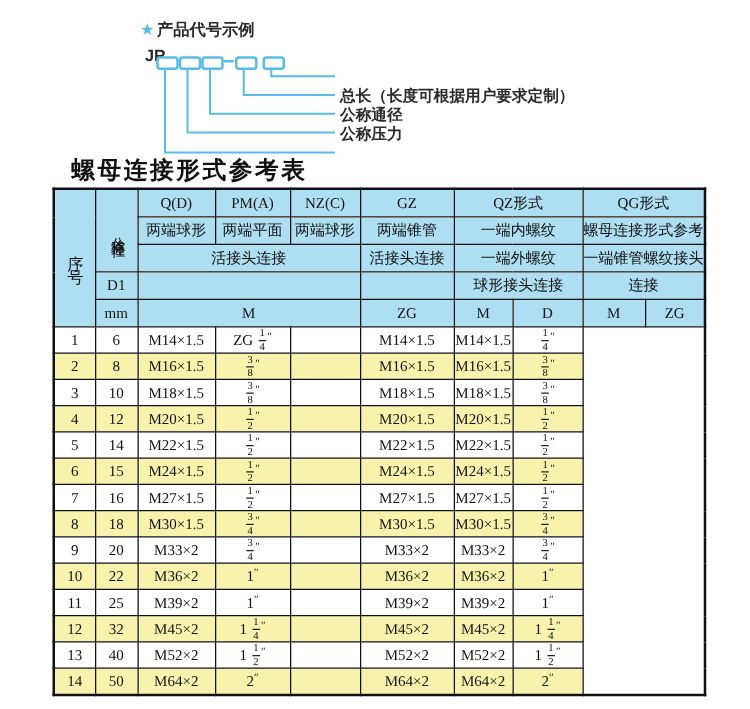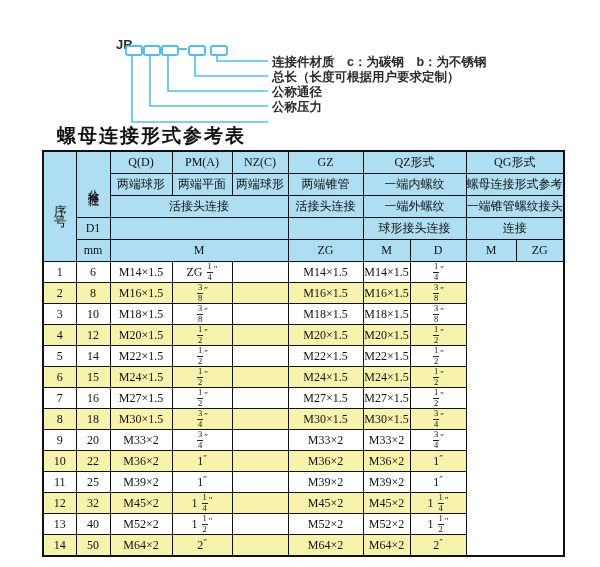--- a/index.html
+++ b/index.html
@@ -72,30 +72,32 @@
   <svg class="diagram-svg" viewBox="0 0 600 567" xmlns="http://www.w3.org/2000/svg">
     <g stroke="#56bee6" stroke-width="1.6" fill="none">
       <polyline points="217,54 217,61 268,61"></polyline>
       <polyline points="195,54 195,76 268,76"></polyline>
       <polyline points="168,54 168,91 268,91"></polyline>
       <polyline points="150,54 150,106 268,106"></polyline>
       <polyline points="132,54 132,122 268,122"></polyline>
     </g>
   </svg>
 
+  <div class="star-line">
+    <span class="star">★</span><span>产品代号示例</span>
+  </div>
   <div class="jr-label">JR</div>
 
   <span class="code-box" style="left:125px"></span>
   <span class="code-box" style="left:143px"></span>
   <span class="code-box" style="left:161px"></span>
   <span class="code-dash" style="left:179px"></span>
   <span class="code-box" style="left:188px"></span>
   <span class="code-box" style="left:210px"></span>
 
-  <div class="d-label" style="top:54px">连接件材质　c：为碳钢　b：为不锈钢</div>
   <div class="d-label" style="top:69px">总长（长度可根据用户要求定制）</div>
   <div class="d-label" style="top:84px">公称通径</div>
   <div class="d-label" style="top:99px">公称压力</div>
 
   <div class="table-title">螺母连接形式参考表</div>
 
   <table class="ref">
     <colgroup>
       <col style="width:33px">
         <col style="width:34px">

